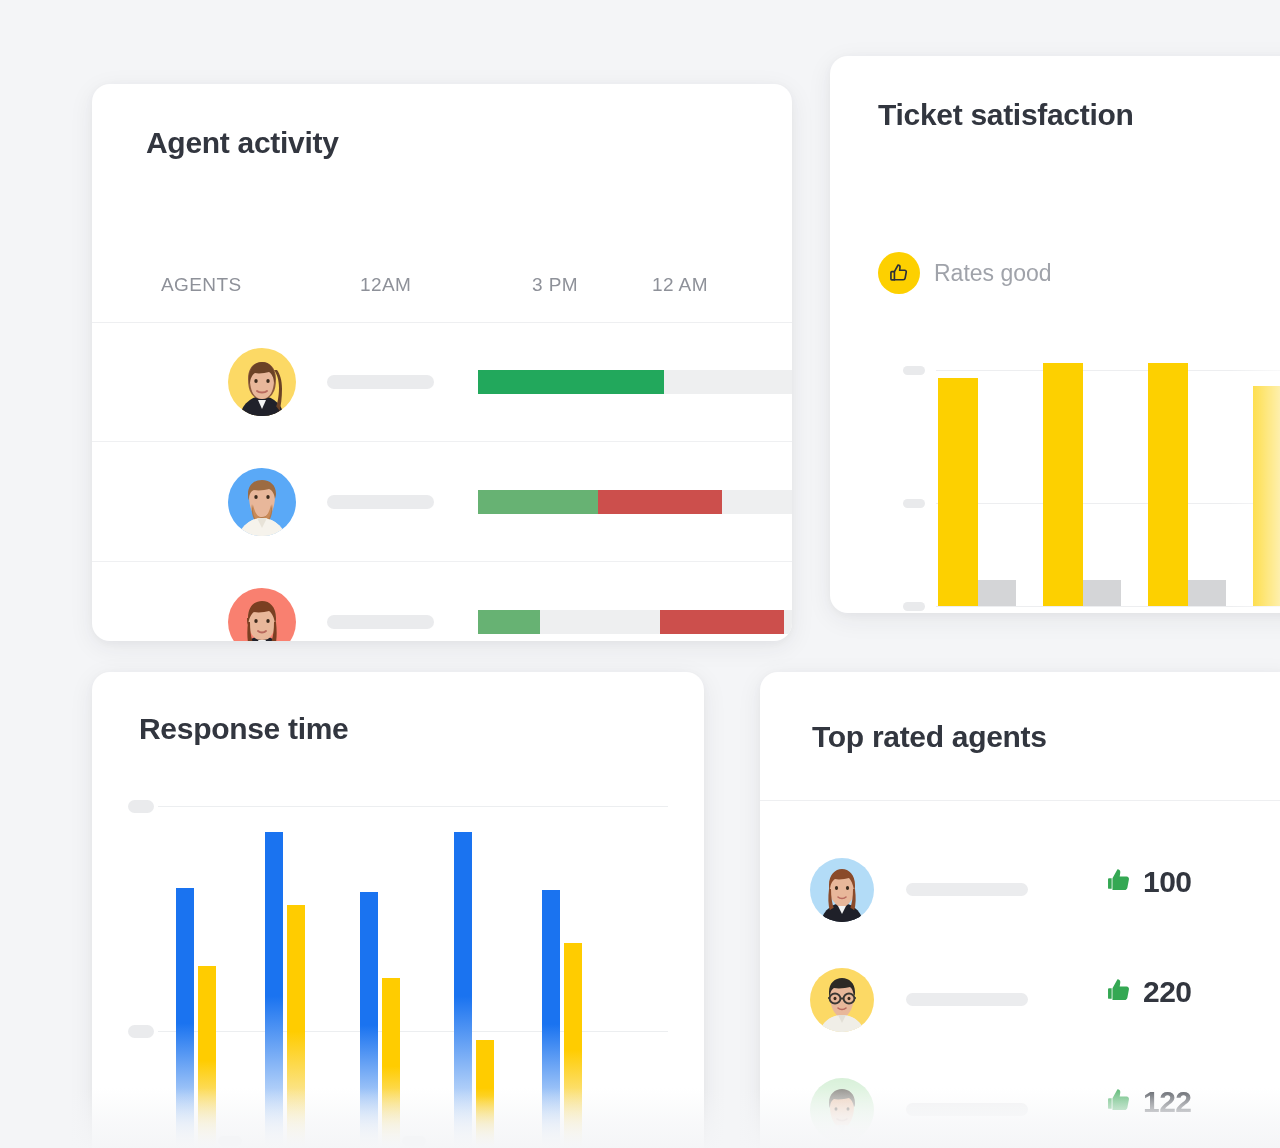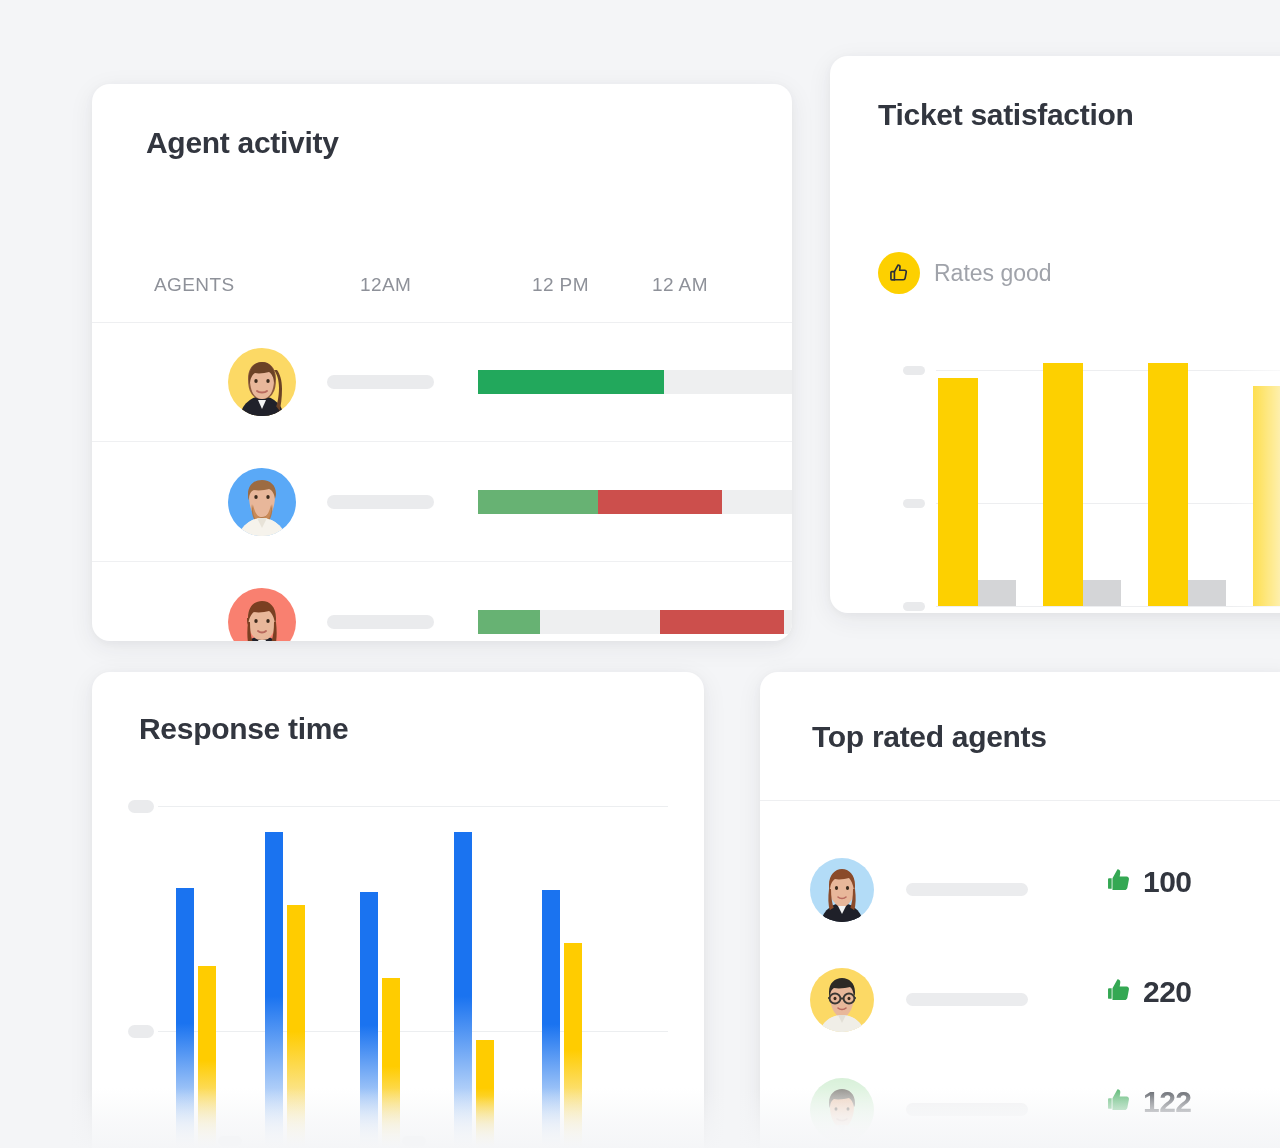--- a/index.html
+++ b/index.html
@@ -56,21 +56,21 @@
     position: absolute;
     top: 190px;
     left: 0;
     right: 0;
     height: 46px;
     font-size: 19px;
     color: #8e9199;
     letter-spacing: 0.4px;
   }
   .aa-colhead span { position: absolute; top: 0; white-space: nowrap; }
-  .aa-c0 { left: 62px; }
+  .aa-c0 { left: 69px; }
   .aa-c1 { left: 268px; }
   .aa-c2 { left: 440px; }
   .aa-c3 { left: 560px; }
 
   .aa-divider {
     position: absolute;
     top: 238px;
     left: 0;
     right: 0;
     height: 1px;
@@ -346,21 +346,21 @@
 <div class="stage">
 
   <div class="card" id="card-agent-activity">
     <div class="title-zone">
       <div class="card-title">Agent activity</div>
     </div>
 
     <div class="aa-colhead">
       <span class="aa-c0">AGENTS</span>
       <span class="aa-c1">12AM</span>
-      <span class="aa-c2">12 PM</span>
+      <span class="aa-c2">3 PM</span>
       <span class="aa-c3">12 AM</span>
     </div>
 
     <div class="aa-divider"></div>
 
     <div class="aa-row r0">
       <div class="avatar">
         <svg viewBox="0 0 68 68" xmlns="http://www.w3.org/2000/svg">
           <rect width="68" height="68" fill="#fcd965"></rect>
           <ellipse cx="34" cy="74" rx="23" ry="26" fill="#20212a"></ellipse>

